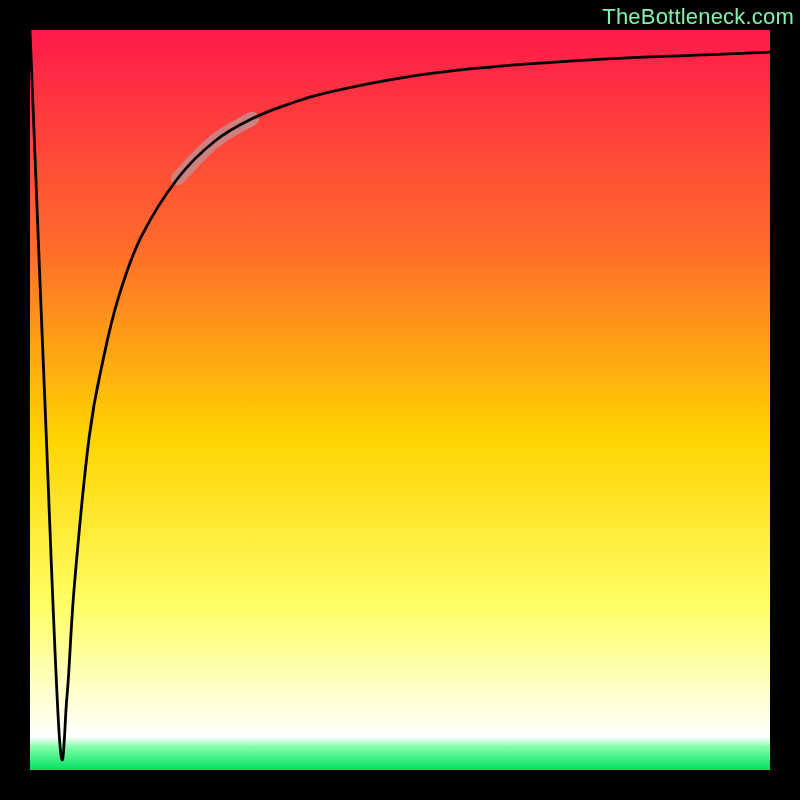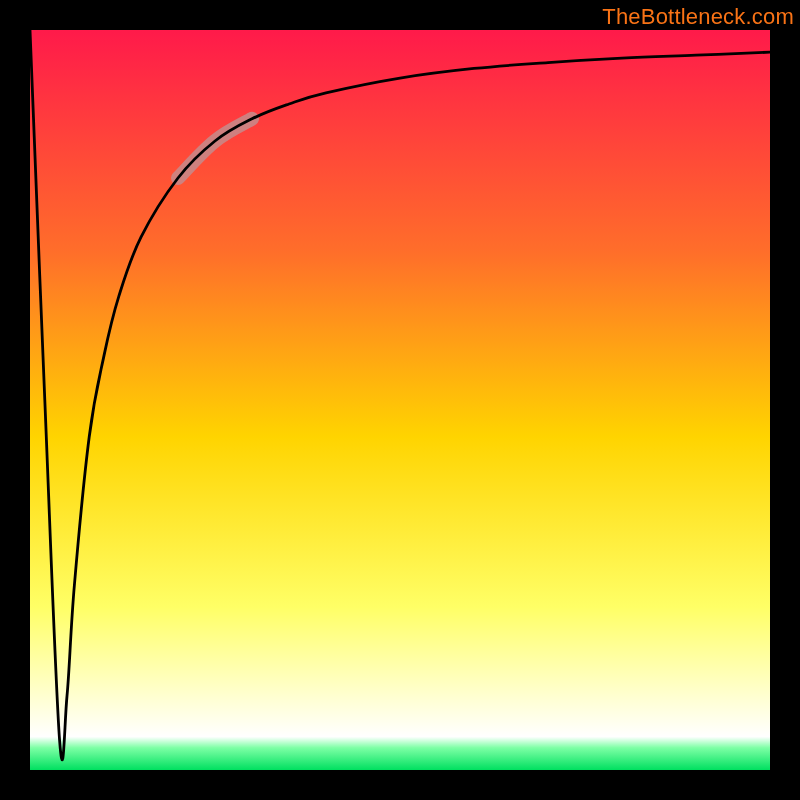--- a/index.html
+++ b/index.html
@@ -16,21 +16,21 @@
     width: 800px;
     height: 800px;
   }
   svg {
     display: block;
   }
   .watermark {
     position: absolute;
     top: 4px;
     right: 6px;
-    color: #f97316;
+    color: #86efac;
     font-size: 22px;
     font-weight: 400;
     letter-spacing: 0.2px;
     user-select: none;
   }
 </style>
 </head>
 <body>
 
 <div class="chart-wrap">

